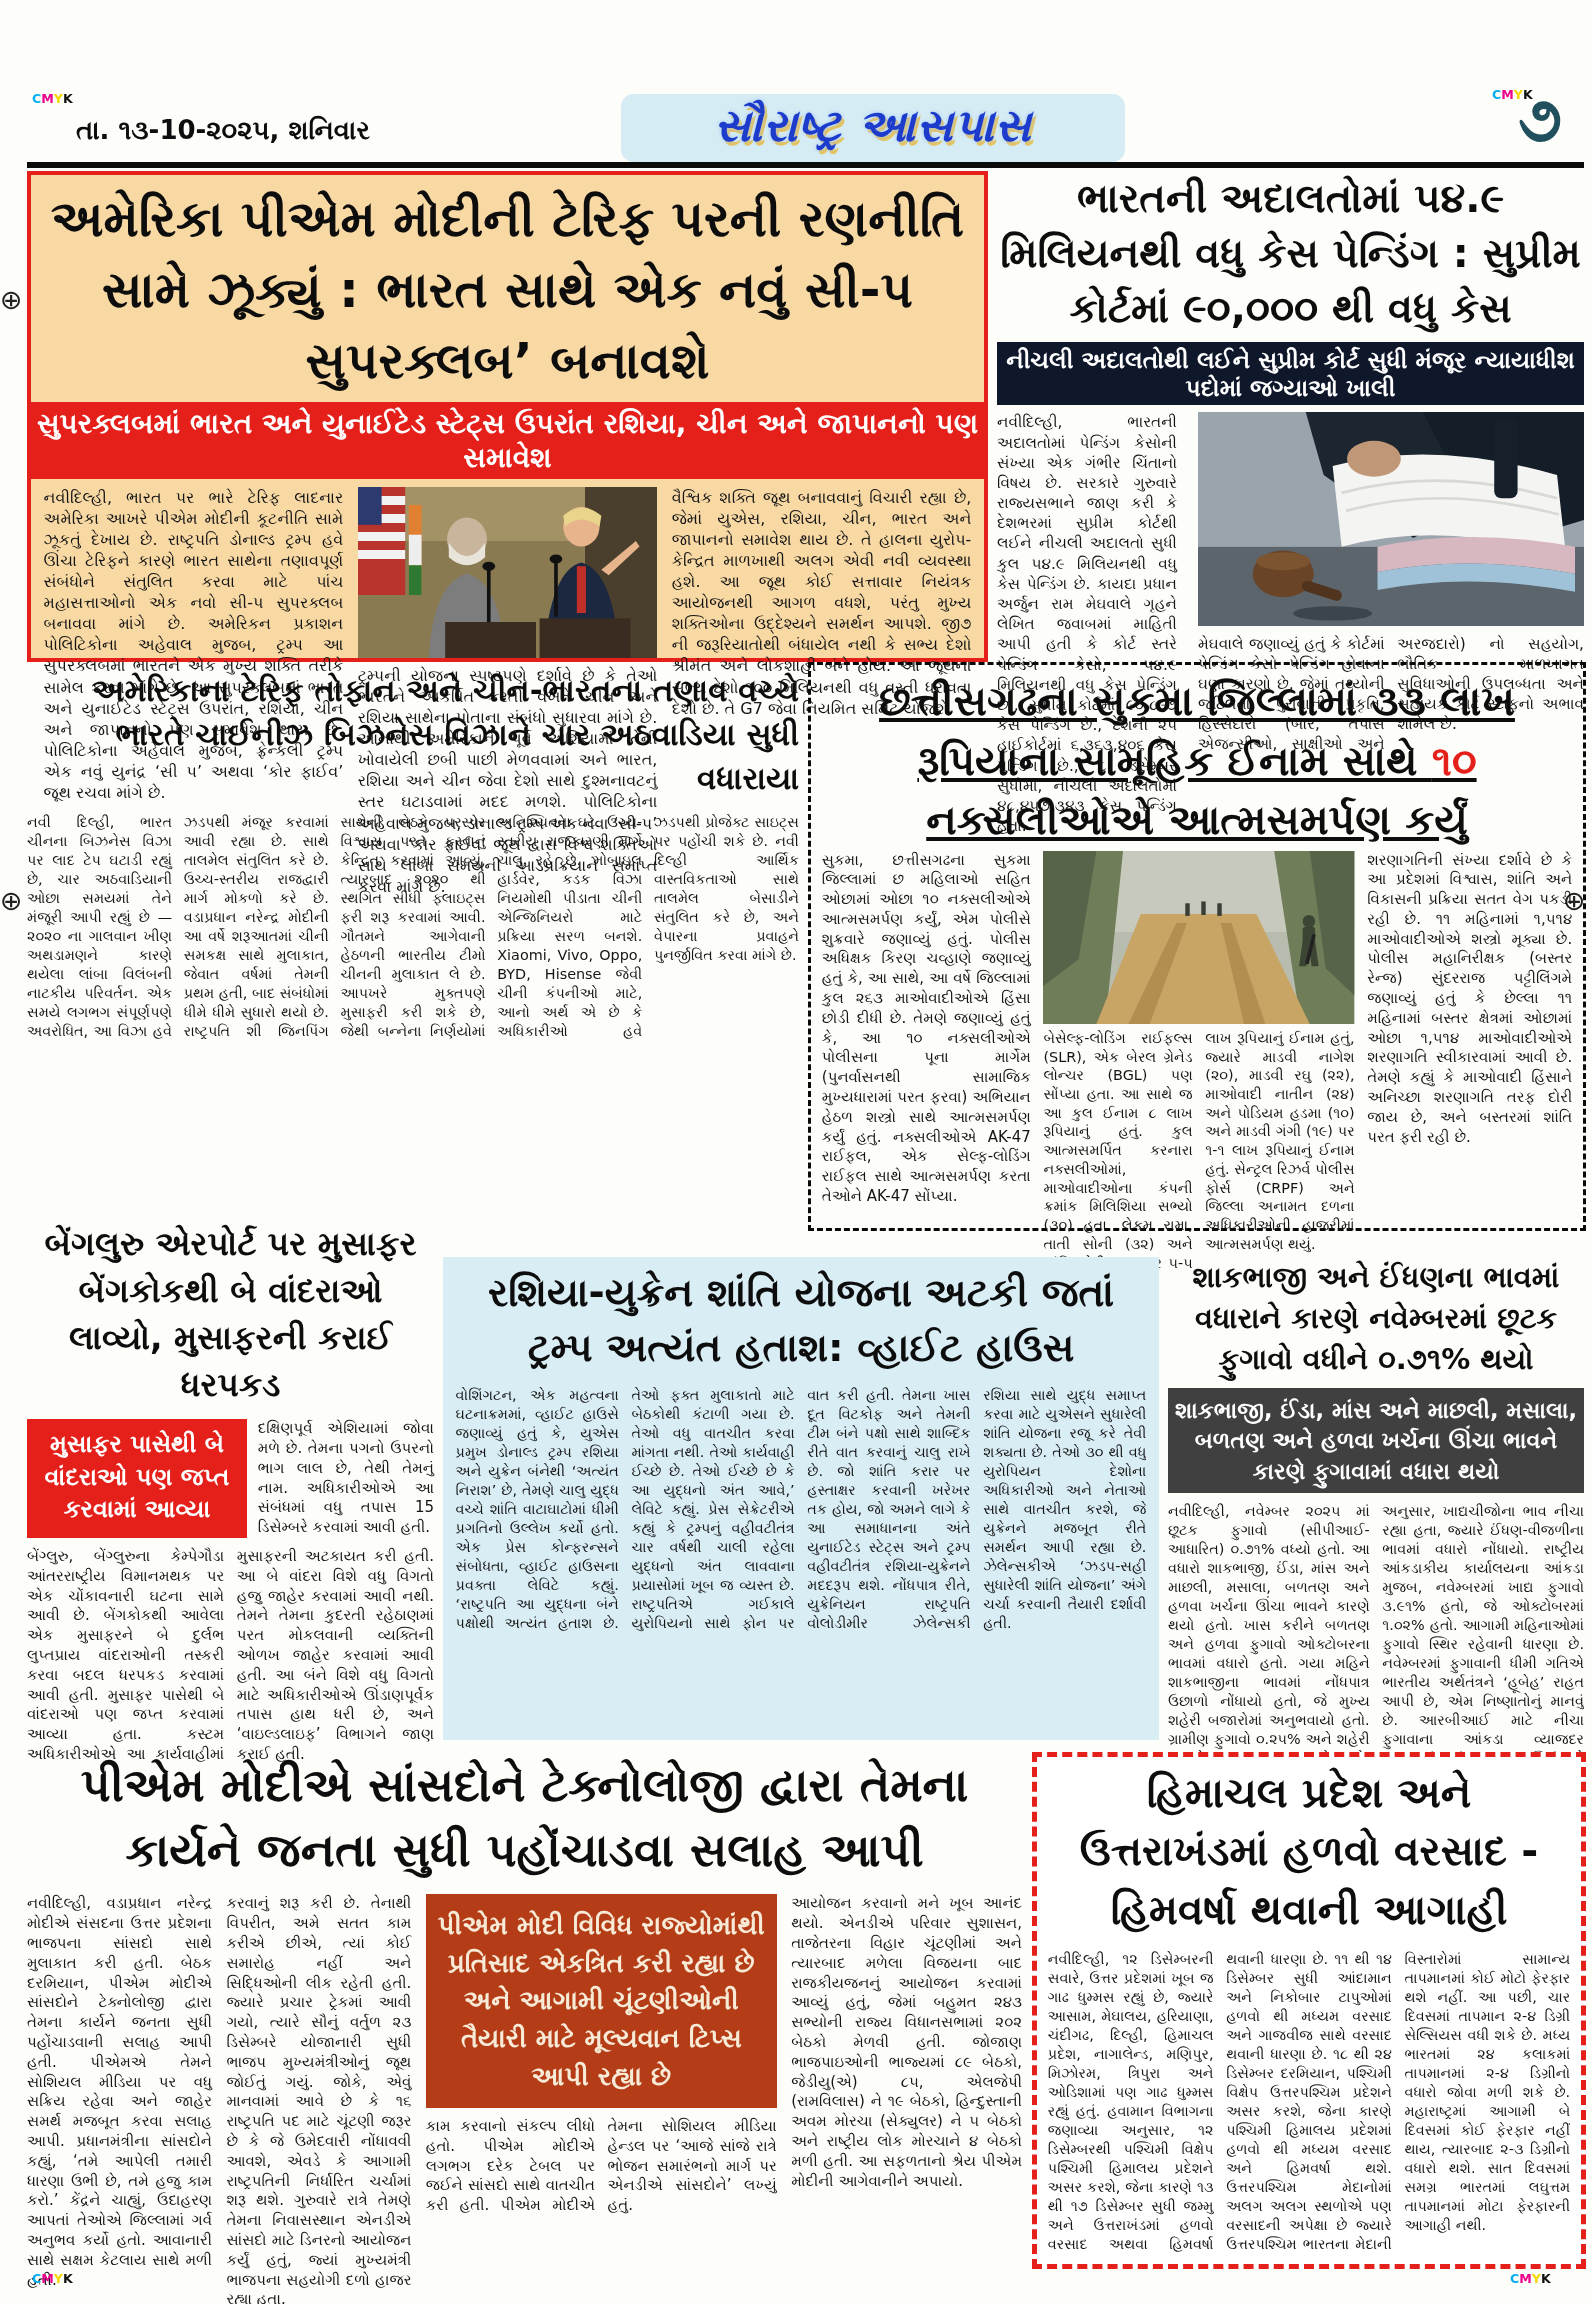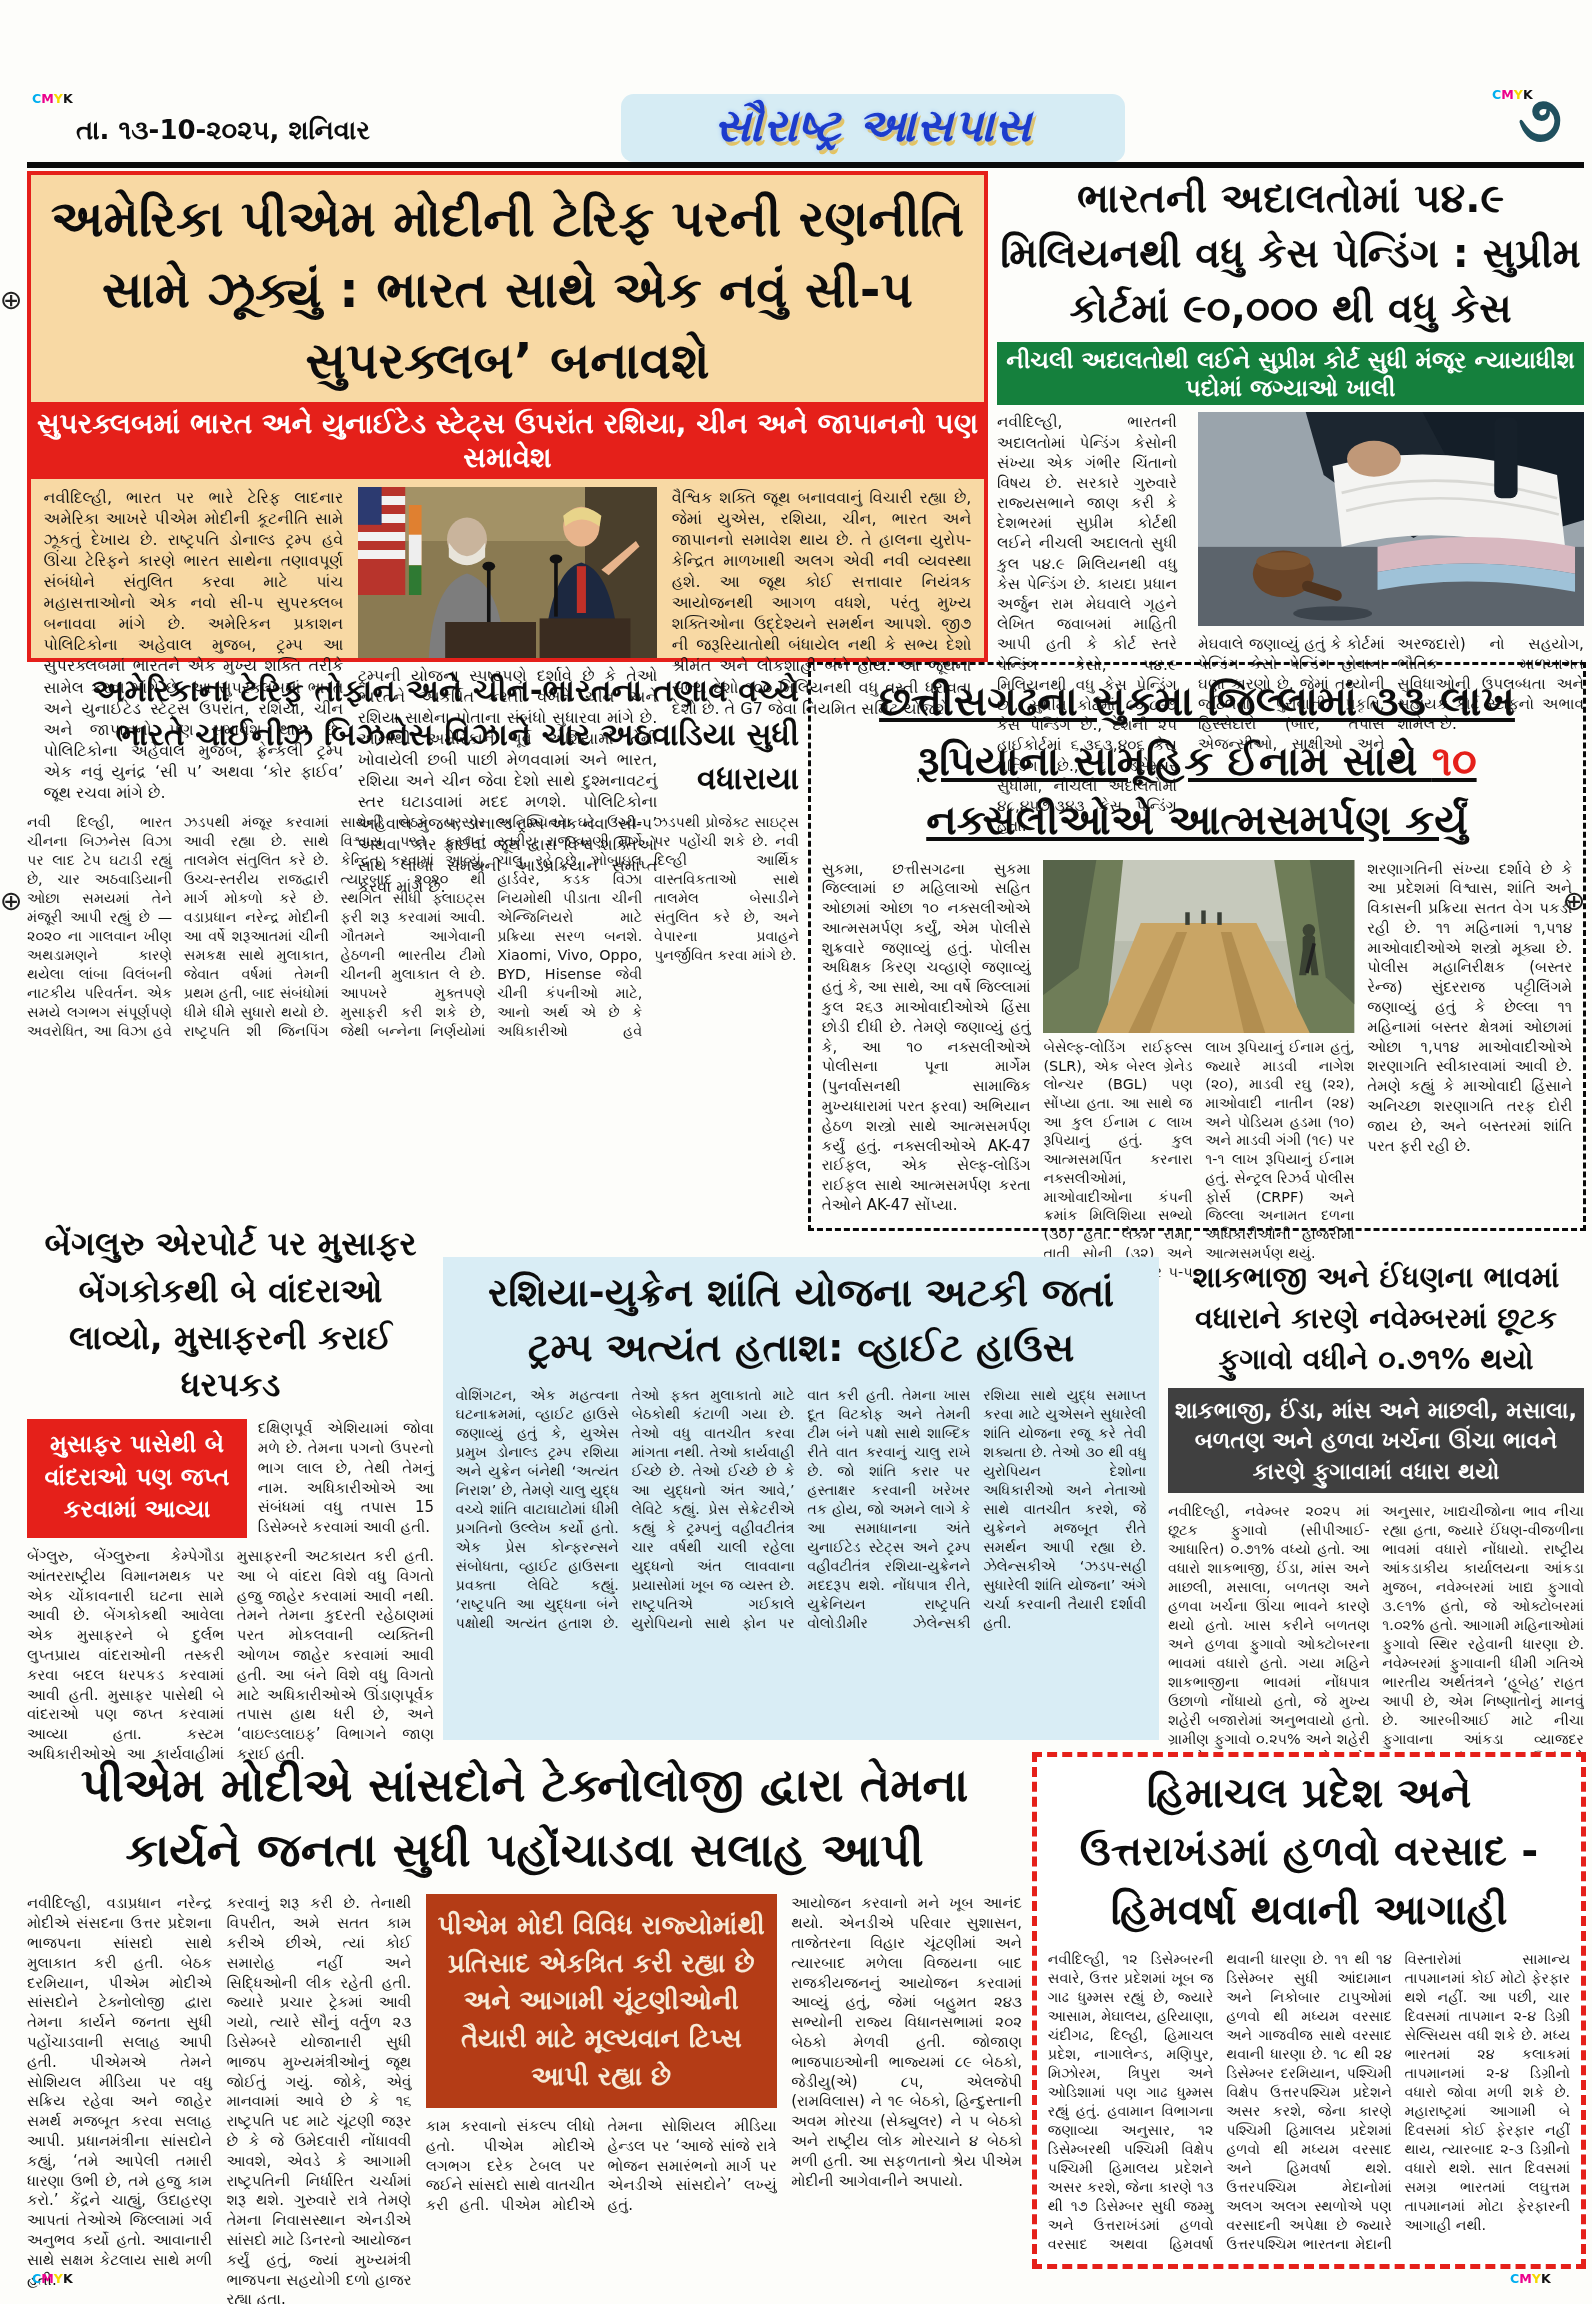--- a/index.html
+++ b/index.html
@@ -81,21 +81,21 @@
           <rect x="200" y="146" width="100" height="44" fill="#3a2c20"></rect>
       </svg>
       <div class="bodytxt" style="font-size:16px;margin-top:7.2px;">ટ્રમ્પની યોજના સ્પષ્ટપણે દર્શાવે છે કે તેઓ ભારતને આકર્ષિત કરતી વખતે ચીન અને રશિયા સાથેના પોતાના સંબંધો સુધારવા માંગે છે. આનાથી અમેરિકાને પૂર્વ એશિયામાં તેની ખોવાયેલી છબી પાછી મેળવવામાં અને ભારત, રશિયા અને ચીન જેવા દેશો સાથે દુશ્મનાવટનું સ્તર ઘટાડવામાં મદદ મળશે. પોલિટિકોના અહેવાલ મુજબ, ડોનાલ્ડ ટ્રમ્પ એક નવા ‘સી-પ’ અથવા ‘કોર ફાઈવ’ જૂથ દ્વારા વિશ્વ શક્તિઓ સાથે લાંબા સમયની આડપ્રક્રિયાને સમાપ્ત કરવા માંગે છે.</div>
     </div>
     <div class="bodytxt" style="flex:1;font-size:16px;">વૈશ્વિક શક્તિ જૂથ બનાવવાનું વિચારી રહ્યા છે, જેમાં યુએસ, રશિયા, ચીન, ભારત અને જાપાનનો સમાવેશ થાય છે. તે હાલના યુરોપ-કેન્દ્રિત માળખાથી અલગ એવી નવી વ્યવસ્થા હશે. આ જૂથ કોઈ સત્તાવાર નિયંત્રક આયોજનથી આગળ વધશે, પરંતુ મુખ્ય શક્તિઓના ઉદ્દેશ્યને સમર્થન આપશે. જી૭ ની જરૂરિયાતોથી બંધાયેલ નથી કે સભ્ય દેશો શ્રીમંત અને લોકશાહી બંને હોય. આ જૂથના સભ્ય દેશો ૧૦૦ મિલિયનથી વધુ વસ્તી ધરાવતા દેશો છે. તે G7 જેવા નિયમિત સમિટ યોજશે.</div>
   </div>
 </div>
 
 <div class="abs" style="left:997px;top:171px;width:587px;height:491px;">
   <div class="hl" style="font-size:40px;line-height:1.38;text-align:center;">ભારતની અદાલતોમાં ૫૪.૯ મિલિયનથી વધુ કેસ પેન્ડિંગ : સુપ્રીમ કોર્ટમાં ૯૦,૦૦૦ થી વધુ કેસ</div>
-  <div class="strip" style="background:#15803d;font-size:23.4px;padding:3.6px 1.8px;margin-top:5.4px;">નીચલી અદાલતોથી લઈને સુપ્રીમ કોર્ટ સુધી મંજૂર ન્યાયાધીશ પદોમાં જગ્યાઓ ખાલી</div>
+  <div class="strip" style="background:#0f172a;font-size:23.4px;padding:3.6px 1.8px;margin-top:5.4px;">નીચલી અદાલતોથી લઈને સુપ્રીમ કોર્ટ સુધી મંજૂર ન્યાયાધીશ પદોમાં જગ્યાઓ ખાલી</div>
   <div style="display:flex;gap:21px;margin-top:7.2px;">
     <div class="bodytxt" style="width:180px;font-size:15.3px;">નવીદિલ્હી, ભારતની અદાલતોમાં પેન્ડિંગ કેસોની સંખ્યા એક ગંભીર ચિંતાનો વિષય છે. સરકારે ગુરુવારે રાજ્યસભાને જાણ કરી કે દેશભરમાં સુપ્રીમ કોર્ટથી લઈને નીચલી અદાલતો સુધી કુલ ૫૪.૯ મિલિયનથી વધુ કેસ પેન્ડિંગ છે. કાયદા પ્રધાન અર્જુન રામ મેઘવાલે ગૃહને લેખિત જવાબમાં માહિતી આપી હતી કે કોર્ટ સ્તરે પેન્ડિંગ કેસો, ૫૪.૯ મિલિયનથી વધુ કેસ પેન્ડિંગ છે., સુપ્રીમ કોર્ટમાં ૯૦,૮૯૭ કેસ પેન્ડિંગ છે., દેશની ૨૫ હાઈકોર્ટમાં ૬,૩૬૩,૪૦૬ કેસ પેન્ડિંગ છે., ૮ ડિસેમ્બર સુધીમાં, નીચલી અદાલતોમાં ૪૮,૪૫૭,૩૪૩ કેસ પેન્ડિંગ હતા.</div>
     <div style="flex:1;">
       <svg class="photo" width="100%" height="214" viewBox="0 0 430 238" preserveAspectRatio="none">
         <rect width="430" height="238" fill="#9aa4ac"></rect>
         <rect y="150" width="430" height="88" fill="#5c646c"></rect>
         <path d="M120 0 L300 0 L330 90 L240 140 L140 70 Z" fill="#1c2630"></path>
         <path d="M250 0 L430 0 L430 120 L330 150 Z" fill="#141e28"></path>
         <path d="M150 60 Q260 30 400 70 L410 160 Q270 120 160 150 Z" fill="#f4f4f2"></path>
         <path d="M160 90 Q270 60 400 96" stroke="#d8d8d4" stroke-width="3" fill="none"></path>
@@ -116,21 +116,21 @@
 
 <div class="abs" style="left:27px;top:668px;width:772px;height:547px;">
   <div class="hl" style="font-size:31px;line-height:1.42;text-align:right;margin-left:48px;">અમેરિકાના ટેરિફ તોફાન અને ચીન-ભારતના તણાવ વચ્ચે ભારતે ચાઈનીઝ બિઝનેસ વિઝાને ચાર અઠવાડિયા સુધી વધારાયા</div>
   <div class="bodytxt cols5" style="font-size:14.4px;margin-top:12.6px;height:378px;overflow:hidden;">નવી દિલ્હી, ભારત ચીનના બિઝનેસ વિઝા પર લાદ ટેપ ઘટાડી રહ્યું છે, ચાર અઠવાડિયાની ઓછા સમયમાં તેને મંજૂરી આપી રહ્યું છે — ૨૦૨૦ ના ગાલવાન ખીણ અથડામણને કારણે થયેલા લાંબા વિલંબની નાટકીય પરિવર્તન. એક સમયે લગભગ સંપૂર્ણપણે અવરોધિત, આ વિઝા હવે ઝડપથી મંજૂર કરવામાં આવી રહ્યા છે. સાથે તાલમેલ સંતુલિત કરે છે. ઉચ્ચ-સ્તરીય રાજદ્વારી માર્ગ મોકળો કરે છે. વડાપ્રધાન નરેન્દ્ર મોદીની આ વર્ષે શરૂઆતમાં ચીની સમકક્ષ સાથે મુલાકાત, જેવાત વર્ષમાં તેમની પ્રથમ હતી, બાદ સંબંધોમાં ધીમે ધીમે સુધારો થયો છે. રાષ્ટ્રપતિ શી જિનપિંગ સાથેની બેઠકે પરસ્પર વિશ્વાસ પરત ફરવાનું કેન્દ્રિત કરવામાં આવ્યું, ત્યારબાદ ૨૦૨૦ થી સ્થગિત સીધી ફ્લાઇટ્સ ફરી શરૂ કરવામાં આવી. ગૌતમને આગેવાની હેઠળની ભારતીય ટીમો ચીનની મુલાકાત લે છે. આપખરે મુક્તપણે મુસાફરી કરી શકે છે, જેથી બન્નેના નિર્ણયોમાં અનિશ્ચિતતા ઘટે. ઉચ્ચ-સ્તરીય રાજકારણી માર્ગે ચાલુ રહે છે. મોબાઇલ હાર્ડવેર, કડક વિઝા નિયમોથી પીડાતા ચીની એન્જિનિયરો માટે પ્રક્રિયા સરળ બનશે. Xiaomi, Vivo, Oppo, BYD, Hisense જેવી ચીની કંપનીઓ માટે, આનો અર્થ એ છે કે અધિકારીઓ હવે ઝડપથી પ્રોજેક્ટ સાઇટ્સ પર પહોંચી શકે છે. નવી દિલ્હી આર્થિક વાસ્તવિકતાઓ સાથે તાલમેલ બેસાડીને સંતુલિત કરે છે, અને વેપારના પ્રવાહને પુનર્જીવિત કરવા માંગે છે.</div>
 </div>
 
 <div class="abs" style="left:808px;top:662px;width:778px;height:569px;border:3.6px dashed #0a0a0a;box-sizing:border-box;padding:7.2px 10.8px;">
   <div class="hl" style="font-size:41px;line-height:1.45;text-align:center;text-decoration:underline;">
     <span>છત્તીસગઢના સુકમા જિલ્લામાં ૩૩ લાખ રૂપિયાના સામૂહિક ઈનામ સાથે </span><span style="color:#e5201a;">૧૦</span><span> નક્સલીઓએ આત્મસમર્પણ કર્યું</span>
   </div>
-  <div style="display:flex;gap:12.6px;margin-top:9px;">
+  <div style="display:flex;gap:12.6px;">
     <div class="bodytxt" style="width:209px;font-size:15px;">સુકમા, છત્તીસગઢના સુકમા જિલ્લામાં છ મહિલાઓ સહિત ઓછામાં ઓછા ૧૦ નક્સલીઓએ આત્મસમર્પણ કર્યું, એમ પોલીસે શુક્રવારે જણાવ્યું હતું. પોલીસ અધિક્ષક કિરણ ચવ્હાણે જણાવ્યું હતું કે, આ સાથે, આ વર્ષે જિલ્લામાં કુલ ૨૬૩ માઓવાદીઓએ હિંસા છોડી દીધી છે. તેમણે જણાવ્યું હતું કે, આ ૧૦ નક્સલીઓએ પોલીસના પૂના માર્ગેમ (પુનર્વાસનથી સામાજિક મુખ્યધારામાં પરત ફરવા) અભિયાન હેઠળ શસ્ત્રો સાથે આત્મસમર્પણ કર્યું હતું. નક્સલીઓએ AK-47 રાઈફલ, એક સેલ્ફ-લોડિંગ રાઈફલ સાથે આત્મસમર્પણ કરતા તેઓને AK-47 સોંપ્યા.</div>
     <div style="flex:1;">
       <svg class="photo" width="100%" height="173" viewBox="0 0 350 192" preserveAspectRatio="none">
         <rect width="350" height="192" fill="#b8bcae"></rect>
         <rect width="350" height="90" fill="#c6c9bc"></rect>
         <path d="M0 0 L90 0 L70 192 L0 192 Z" fill="#6f7d58"></path>
         <path d="M0 0 L60 0 L40 120 L0 150 Z" fill="#57644a"></path>
         <path d="M350 0 L260 0 L290 192 L350 192 Z" fill="#6f7d58"></path>
         <path d="M350 0 L300 0 L318 130 L350 160 Z" fill="#57644a"></path>
         <path d="M110 70 L240 70 L300 192 L60 192 Z" fill="#c9a565"></path>

